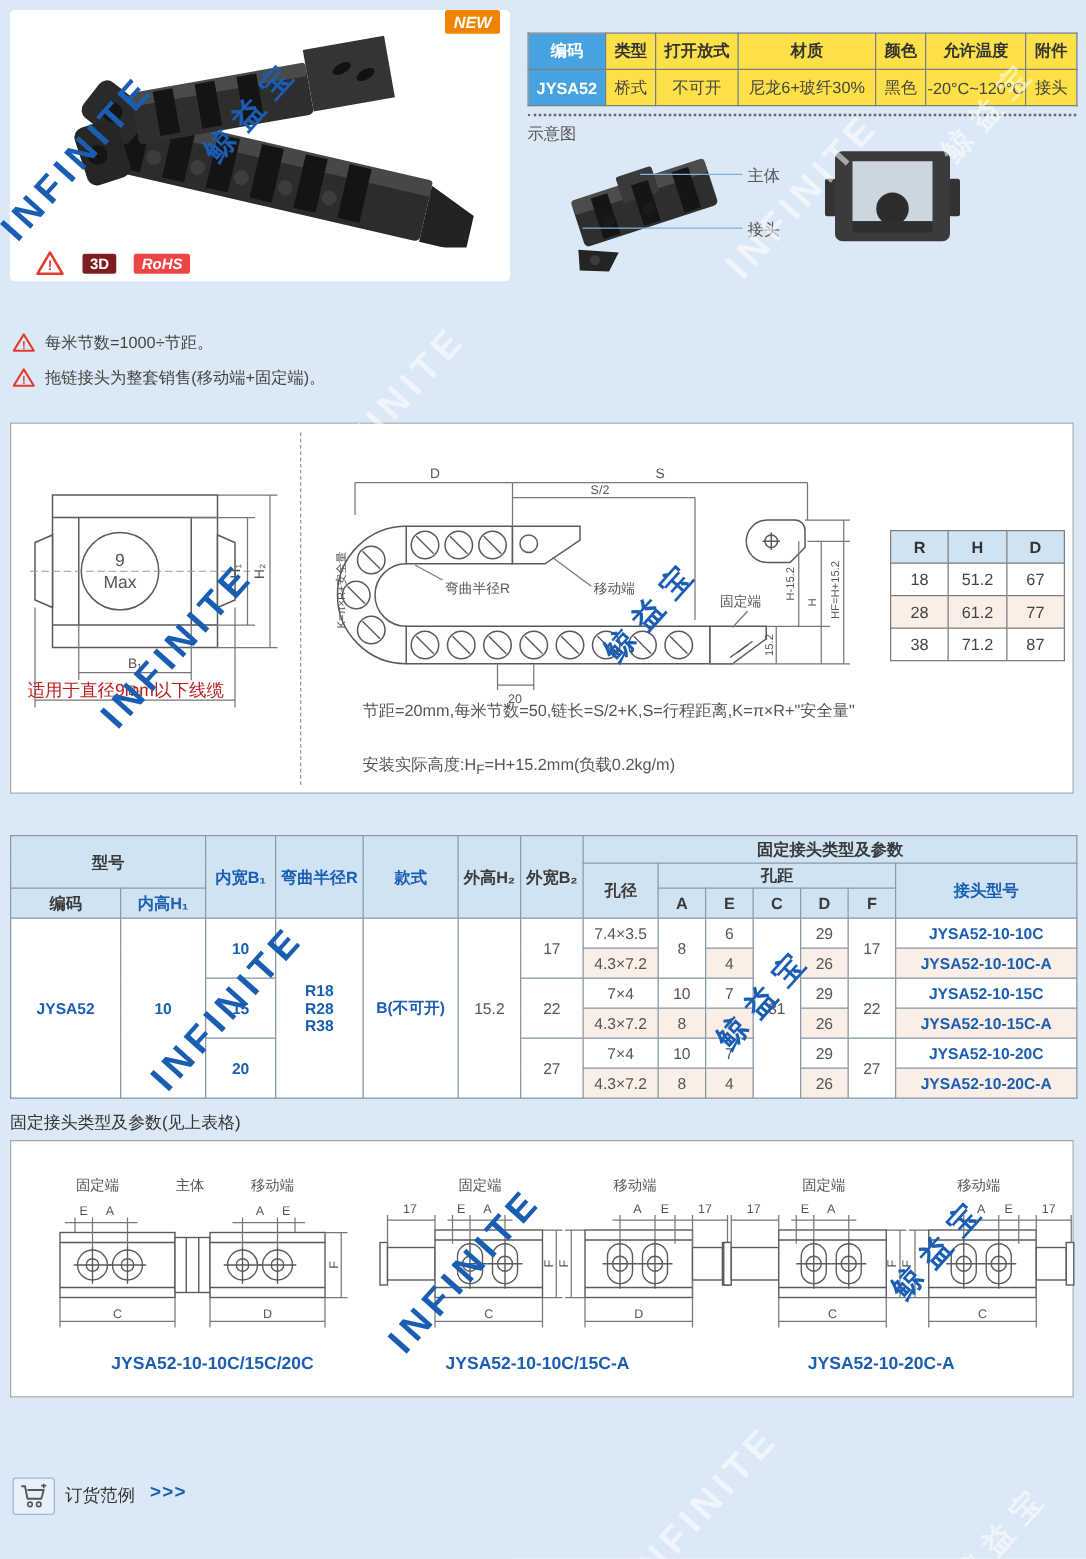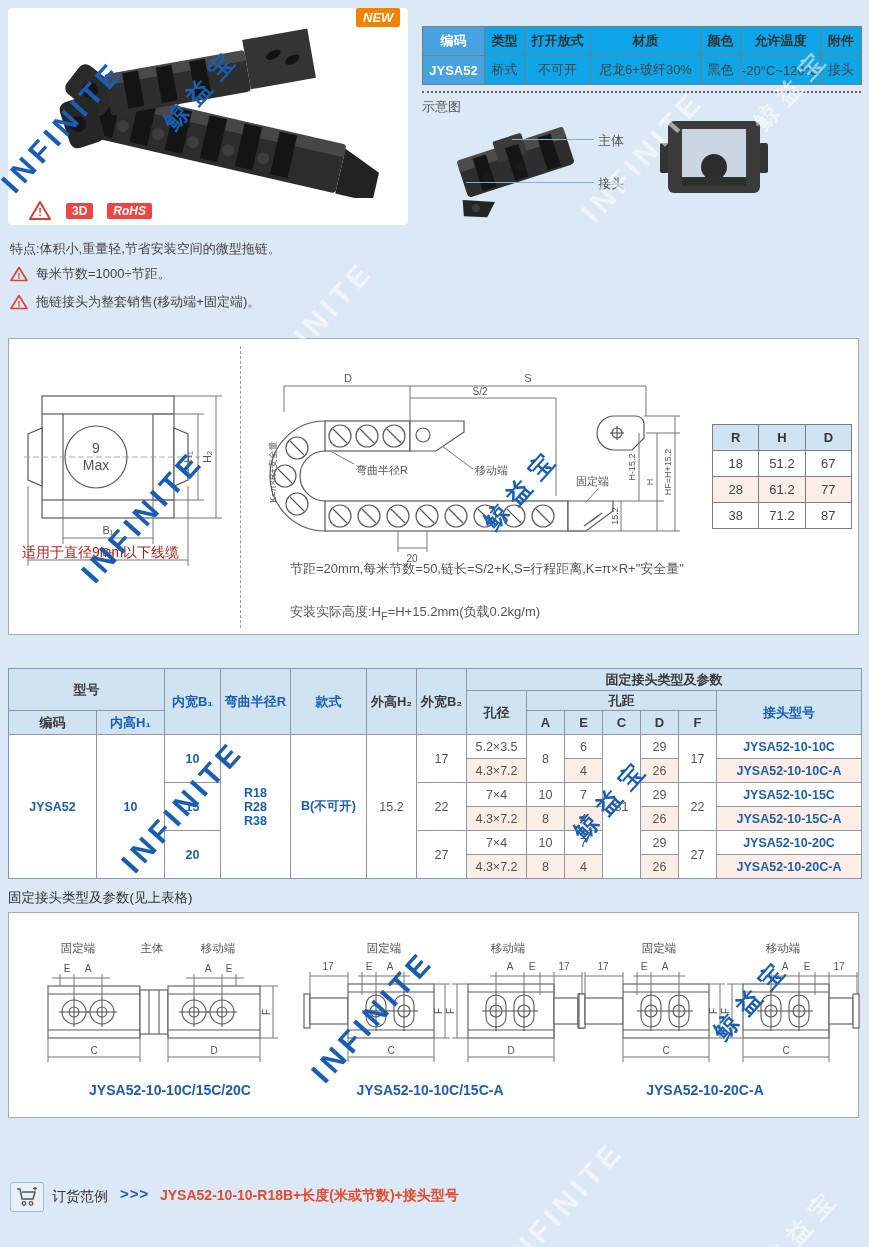--- a/index.html
+++ b/index.html
@@ -10,27 +10,27 @@
   .wm{position:absolute;transform:rotate(-48deg);font-weight:bold;white-space:nowrap;
       color:rgba(255,255,255,.55);font-size:30px;letter-spacing:5px;pointer-events:none;z-index:9;}
   .wm.blue{color:rgba(130,175,220,.22);}
   .wm .cn{font-size:24px;letter-spacing:10px;}
   
   .product-box{left:8px;top:8px;width:400px;height:217px;background:#fff;border-radius:4px;}
   .new-badge{left:356px;top:8px;background:#f08300;color:#fff;font-style:italic;font-weight:bold;
              font-size:13px;padding:2px 7px;border-radius:2px;}
   .badge-row{left:20px;top:192px;display:flex;align-items:center;gap:14px;}
   .badge{color:#fff;font-weight:bold;font-size:12px;padding:1px 6px;border-radius:2px;display:inline-block;}
-  .badge.teal{background:#ef4444;}
+  .badge.teal{background:#7f1d1d;}
   .badge.green{background:#ef4444;font-style:italic;}
   
   table{border-collapse:collapse;}
   .spec-table{left:422px;top:26px;width:439px;table-layout:fixed;font-size:13px;}
   .spec-table th,.spec-table td{border:1px solid #7d7d7d;text-align:center;height:26px;
-      background:#0ea5e9;color:#444;overflow:hidden;white-space:nowrap;}
+      background:#fde047;color:#444;overflow:hidden;white-space:nowrap;}
   .spec-table th{font-weight:bold;color:#333;}
   .spec-table .code-cell{background:#47a3e0;color:#fff;font-weight:bold;}
   .dotted-sep{left:422px;top:91px;width:439px;border-top:2px dotted #666;height:0;}
   .schematic-title{left:422px;top:98px;font-size:13px;color:#555;}
   .leader{position:absolute;border-top:1px solid #7fb0dc;height:0;}
   .sch-label{position:absolute;font-size:13px;color:#555;}
   
   .feat{font-size:13px;color:#444;}
   .note-row{display:flex;align-items:center;gap:8px;}
   
@@ -190,21 +190,20 @@
 
   <svg class="abs" style="left:658px;top:115px" width="112" height="90" viewBox="0 0 112 90">
     <rect x="2" y="28" width="9" height="30" rx="2" fill="#333"></rect>
     <rect x="101" y="28" width="9" height="30" rx="2" fill="#333"></rect>
     <rect x="10" y="6" width="92" height="72" rx="6" fill="#3b3b3b"></rect>
     <rect x="24" y="14" width="64" height="48" fill="#ccd6e1"></rect>
     <circle cx="56" cy="52" r="13" fill="#2c2c2c"></circle>
     <rect x="24" y="62" width="64" height="9" fill="#2f2f2f"></rect>
   </svg>
 
-  <div class="abs feat" style="left:10px;top:240px">特点:体积小,重量轻,节省安装空间的微型拖链。</div>
   <div class="abs note-row" style="left:10px;top:265px">
     <svg width="18" height="16" viewBox="0 0 18 16">
       <path d="M9 1.5 L17 14.5 L1 14.5 Z" fill="none" stroke="#e23b30" stroke-width="1.6" stroke-linejoin="round"></path>
       <text x="9" y="13" font-size="9" font-weight="bold" fill="#e23b30" text-anchor="middle">!</text>
     </svg>
     <span class="feat">每米节数=1000÷节距。</span>
   </div>
   <div class="abs note-row" style="left:10px;top:293px">
     <svg width="18" height="16" viewBox="0 0 18 16">
       <path d="M9 1.5 L17 14.5 L1 14.5 Z" fill="none" stroke="#e23b30" stroke-width="1.6" stroke-linejoin="round"></path>
@@ -416,21 +415,21 @@
         <td rowspan="6" class="blue bold">10</td>
         <td rowspan="2" class="blue bold">10</td>
         <td rowspan="6" class="blue bold">
           <div>R18</div>
             <div>R28</div>
             <div>R38</div>
         </td>
         <td rowspan="6" class="blue bold">B(不可开)</td>
         <td rowspan="6">15.2</td>
         <td rowspan="2">17</td>
-        <td>5.2×3.5</td>
+        <td>7.4×3.5</td>
         <td rowspan="2">8</td>
         <td>6</td>
         <td rowspan="6">31</td>
         <td>29</td>
         <td rowspan="2">17</td>
         <td class="blue bold">JYSA52-10-10C</td>
       </tr>
       <tr>
         <td>4.3×7.2</td>
         <td>4</td>
@@ -686,15 +685,14 @@
     <svg width="22" height="20" viewBox="0 0 22 20">
       <path d="M1 2 h3 l2 10 h11 l2 -7 h-13" fill="none" stroke="#555" stroke-width="1.5" stroke-linejoin="round"></path>
       <circle cx="8" cy="16.5" r="1.8" fill="none" stroke="#555" stroke-width="1.3"></circle>
       <circle cx="15" cy="16.5" r="1.8" fill="none" stroke="#555" stroke-width="1.3"></circle>
       <line x1="17" y1="1.5" x2="21" y2="1.5" stroke="#555" stroke-width="1.3"></line>
       <line x1="19" y1="-0.5" x2="19" y2="3.5" stroke="#555" stroke-width="1.3"></line>
     </svg>
   </div>
   <div class="abs order-label">订货范例</div>
   <div class="abs order-arrows">&gt;&gt;&gt;</div>
-  <div class="abs order-example">JYSA52-10-10-R18B+长度(米或节数)+接头型号</div>
 
 </div>
 
 </body></html>

